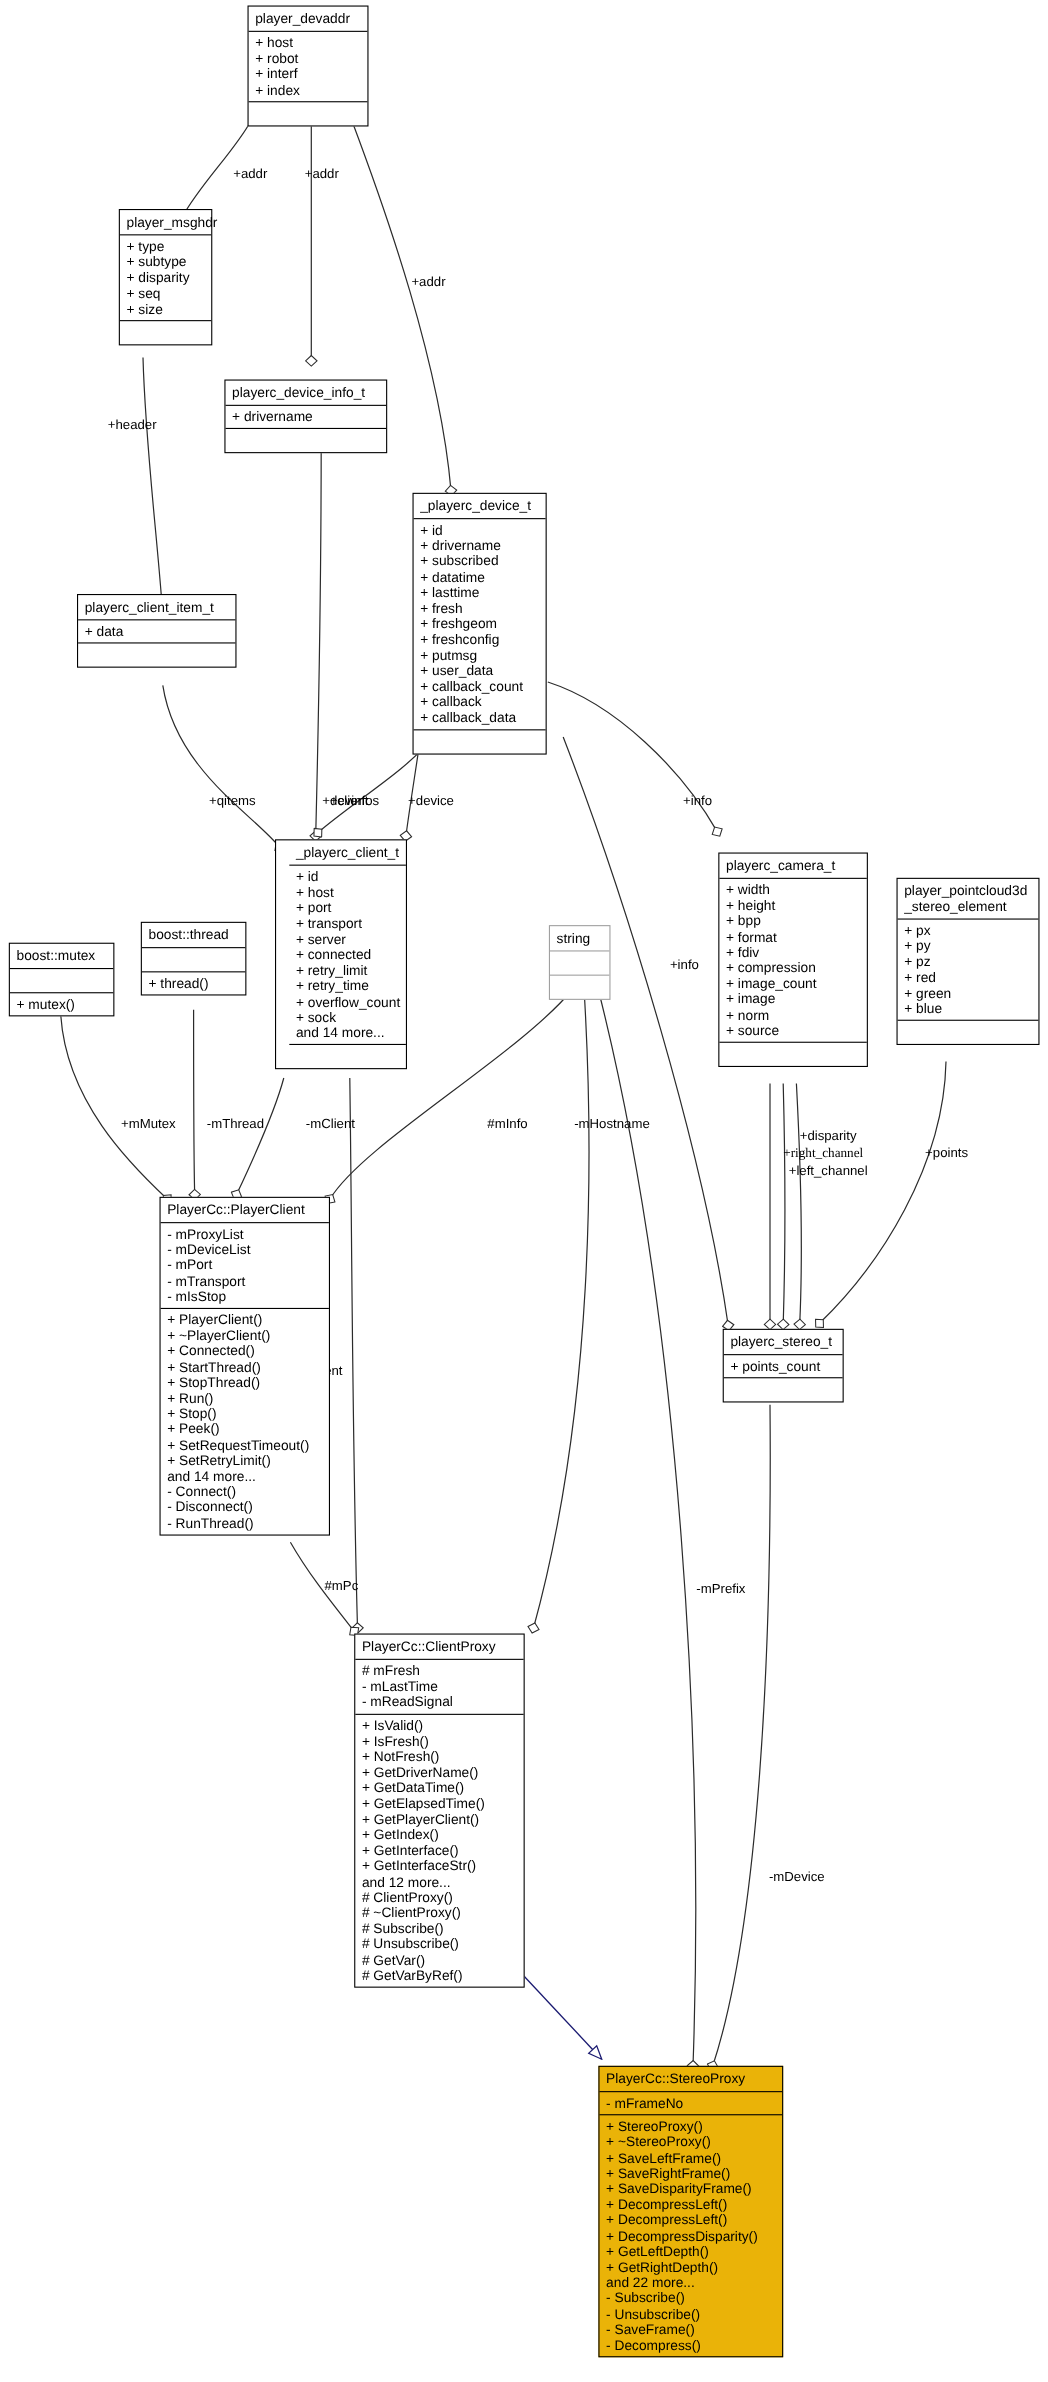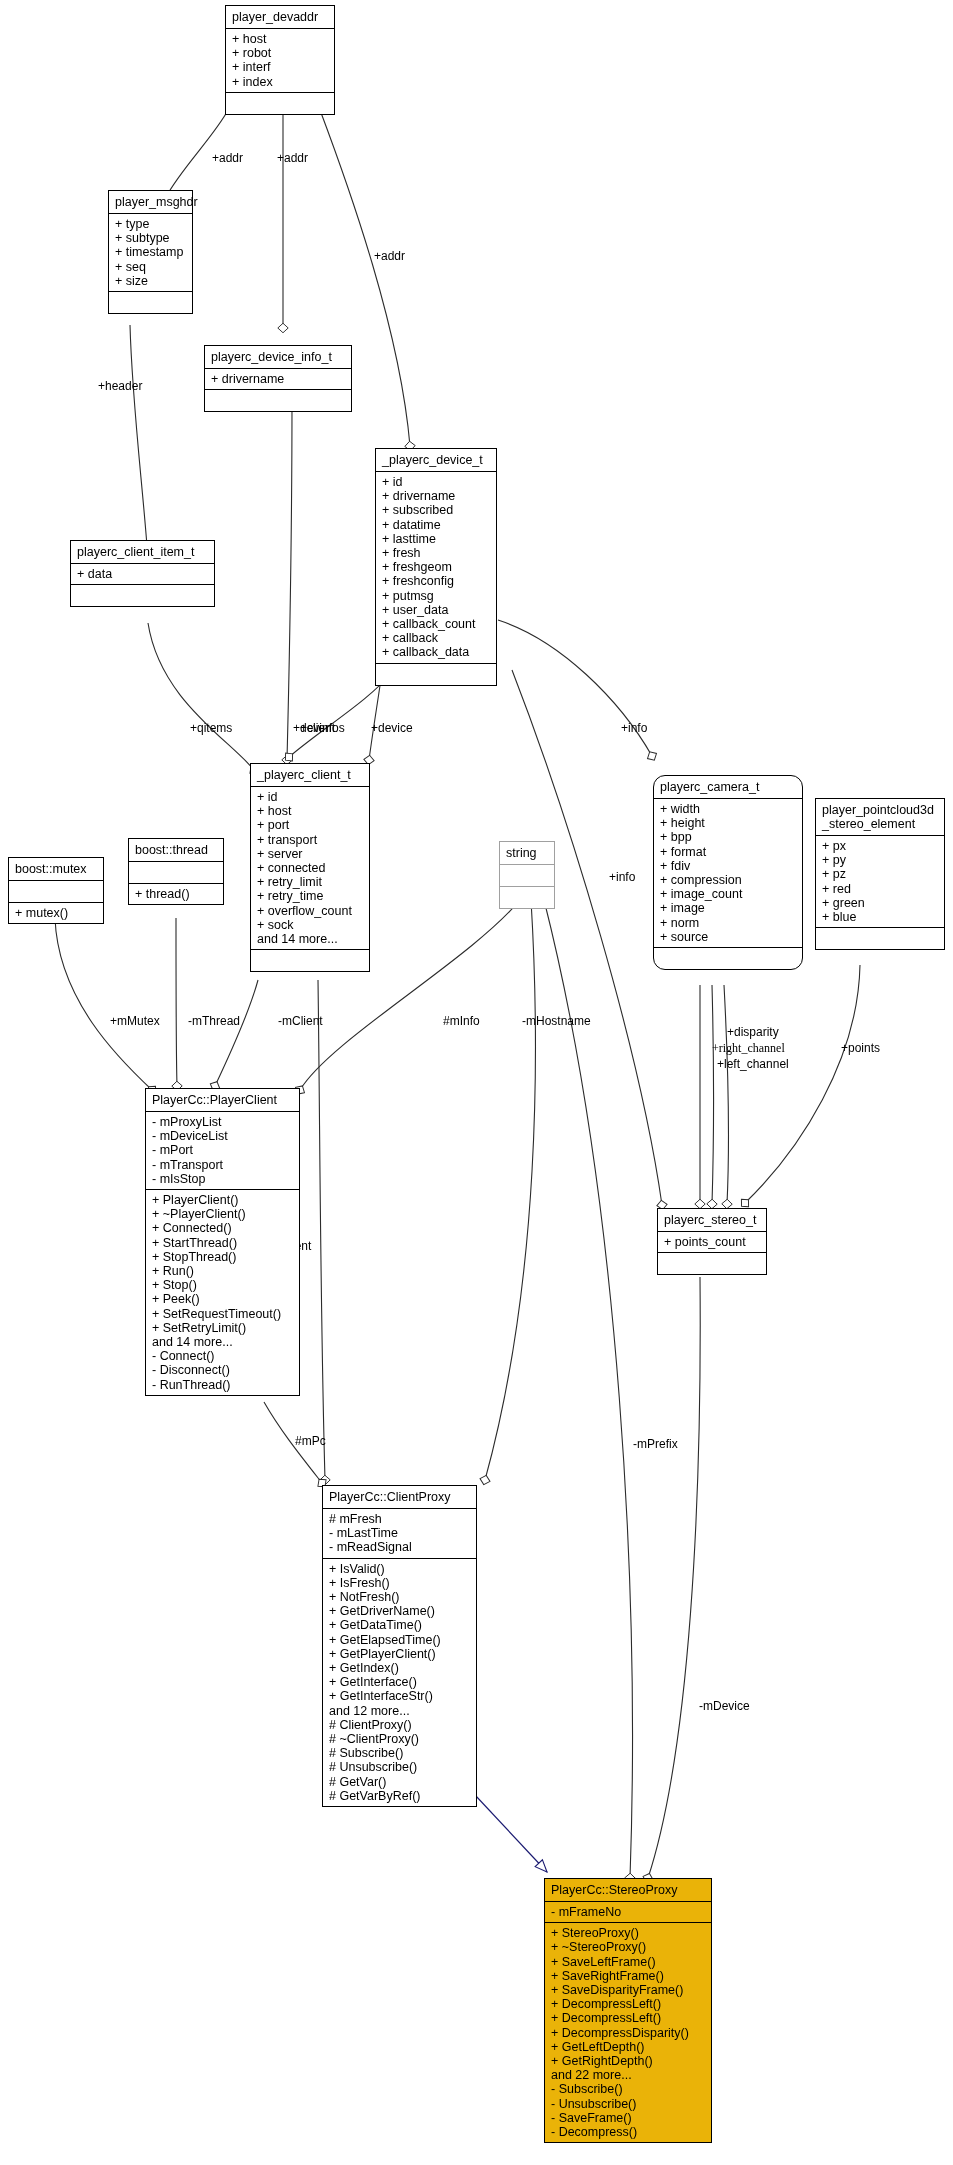--- a/index.html
+++ b/index.html
@@ -138,21 +138,21 @@
       <div class="uml-row">+ index</div>
     </div>
     <div class="uml-ops uml-sep empty"></div>
   </div>
 
   <div class="uml-node" style="left:108px; top:190px; width:85px;">
     <div class="uml-title">player_msghdr</div>
     <div class="uml-attrs uml-sep">
       <div class="uml-row">+ type</div>
       <div class="uml-row">+ subtype</div>
-      <div class="uml-row">+ timestamp</div>
+      <div class="uml-row">+ disparity</div>
       <div class="uml-row">+ seq</div>
       <div class="uml-row">+ size</div>
     </div>
     <div class="uml-ops uml-sep empty"></div>
   </div>
 
   <div class="uml-node" style="left:204px; top:345px; width:148px;">
     <div class="uml-title">playerc_device_info_t</div>
     <div class="uml-attrs uml-sep">
       <div class="uml-row">+ drivername</div>
@@ -181,21 +181,21 @@
   </div>
 
   <div class="uml-node" style="left:70px; top:540px; width:145px;">
     <div class="uml-title">playerc_client_item_t</div>
     <div class="uml-attrs uml-sep">
       <div class="uml-row">+ data</div>
     </div>
     <div class="uml-ops uml-sep empty"></div>
   </div>
 
-  <div class="uml-node" style="left:250px; top:763px; width:120px;">
+  <div class="uml-node" style="left:250px; top:763px; width:120px;padding-left:12px;">
     <div class="uml-title">_playerc_client_t</div>
     <div class="uml-attrs uml-sep">
       <div class="uml-row">+ id</div>
       <div class="uml-row">+ host</div>
       <div class="uml-row">+ port</div>
       <div class="uml-row">+ transport</div>
       <div class="uml-row">+ server</div>
       <div class="uml-row">+ connected</div>
       <div class="uml-row">+ retry_limit</div>
       <div class="uml-row">+ retry_time</div>
@@ -221,21 +221,21 @@
       <div class="uml-row">+ thread()</div>
     </div>
   </div>
 
   <div class="uml-node light" style="left:499px; top:841px; width:56px;">
     <div class="uml-title">string</div>
     <div class="uml-attrs uml-sep empty"></div>
     <div class="uml-ops uml-sep empty"></div>
   </div>
 
-  <div class="uml-node" style="left:653px; top:775px; width:150px;border-radius:12px;">
+  <div class="uml-node" style="left:653px; top:775px; width:136px;">
     <div class="uml-title">playerc_camera_t</div>
     <div class="uml-attrs uml-sep">
       <div class="uml-row">+ width</div>
       <div class="uml-row">+ height</div>
       <div class="uml-row">+ bpp</div>
       <div class="uml-row">+ format</div>
       <div class="uml-row">+ fdiv</div>
       <div class="uml-row">+ compression</div>
       <div class="uml-row">+ image_count</div>
       <div class="uml-row">+ image</div>

